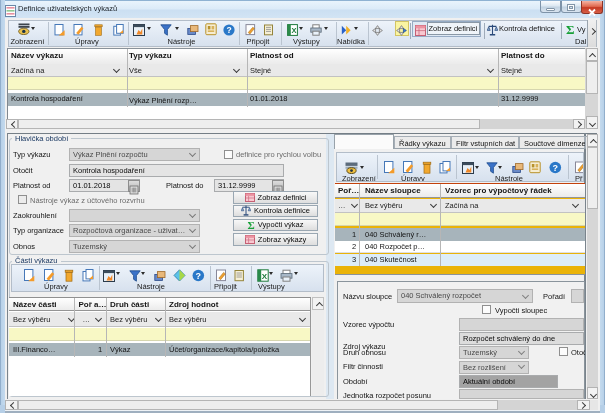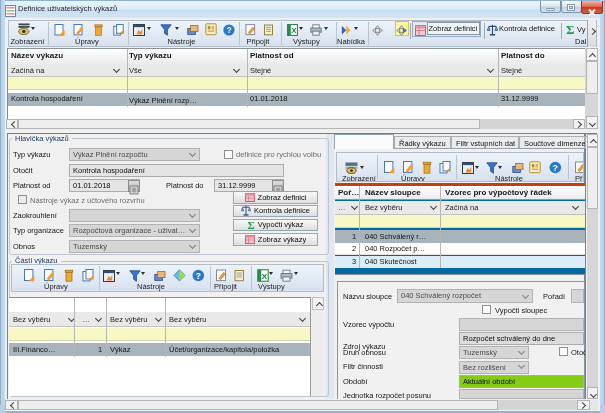--- a/index.html
+++ b/index.html
@@ -243,21 +243,21 @@
     <span class="cv cvr" style="left:2px;top:1.5px"></span>
   </div>
 
 <div class="ab" style="left:7px;top:132.5px;width:590px;height:1.2px;background:#747e86"></div>
 <div class="ab" style="left:7px;top:133px;width:1px;height:266px;background:#7a848c"></div>
 <div class="ab" style="left:584px;top:133px;width:1.5px;height:266px;background:#7a848c"></div>
 
 <div class="ab" style="left:326px;top:134px;width:8px;height:265px;background:#dde8f2"></div>
 
 <div class="gbx" style="left:9px;top:138px;width:320px;height:117px"></div>
-<div class="glb" style="left:12px;top:134.5px">Hlavička výkazů</div>
+<div class="glb" style="left:12px;top:134.5px">Hlavička období</div>
 <span class="tx" style="left:13px;top:151px">Typ výkazu</span>
 <div class="fld dis" style="left:69px;top:148px;width:131px">Výkaz Plnění rozpočtu</div>
 <span class="cv" style="left:189px;top:151px;opacity:.6"></span>
 <div class="cb" style="left:224px;top:149.5px"></div>
 <span class="tx gy" style="left:236px;top:151px">definice pro rychlou volbu</span>
 <span class="tx" style="left:13px;top:166.5px">Otočit</span>
 <div class="fld" style="left:69px;top:163.5px;width:215px">Kontrola hospodaření</div>
 <span class="tx" style="left:13px;top:182px">Platnost od</span>
 <div class="fld" style="left:69px;top:179px;width:71px">01.01.2018</div>
 <div class="ab" style="left:127.5px;top:179.5px;width:12px;height:12px;background:linear-gradient(#dcdcdc,#b6b6b6);border:1px solid #8e8e8e"><svg width="10" height="10">
@@ -376,20 +376,26 @@
       <rect x="1" y="4.6" width="11" height="4.6" fill="#a8b8c8" stroke="#5a6a78" stroke-width="0.8"></rect>
       <rect x="3" y="8" width="7" height="4.2" fill="#eaf2fa" stroke="#808080"></rect>
     </svg></div>
 <div class="tri" style="left:293.5px;top:272px"></div>
 <div class="tlb" style="left:44px;top:283px">Úpravy</div>
 <div class="tlb" style="left:137px;top:283px">Nástroje</div>
 <div class="tlb" style="left:214px;top:283px">Připojit</div>
 <div class="tlb" style="left:258px;top:283px">Výstupy</div>
 
 <div class="ab" style="left:9px;top:296.5px;width:302px;height:99px;background:#fff;border-top:1px solid #909090;border-right:1px solid #989898">
+  <div class="ab" style="left:0;top:0;width:301px;height:13px;background:linear-gradient(#ffffff,#ebebeb);border-bottom:1px solid #949494">
+    <span class="tx bx" style="left:4px;top:3px">Název části</span>
+    <span class="tx bx" style="left:69.5px;top:3px">Poř a…</span>
+    <span class="tx bx" style="left:101px;top:3px">Druh části</span>
+    <span class="tx bx" style="left:160px;top:3px">Zdroj hodnot</span>
+  </div>
   <div class="ab" style="left:0;top:14px;width:301px;height:15px;background:#e9e9e9;border-bottom:1px solid #c2c2c2">
     <span class="tx" style="left:4px;top:4px;color:#222">Bez výběru</span>
       <span class="cv" style="left:59px;top:4px"></span>
     <span class="tx" style="left:73.5px;top:4px;color:#222">…</span>
       <span class="cv" style="left:86px;top:4px"></span>
     <span class="tx" style="left:101px;top:4px;color:#222">Bez výběru</span>
       <span class="cv" style="left:146px;top:4px"></span>
     <span class="tx" style="left:160px;top:4px;color:#222">Bez výběru</span>
       <span class="cv" style="left:290px;top:4px"></span>
   </div>
@@ -481,21 +487,21 @@
         <text x="6.3" y="9.6" text-anchor="middle" font-size="9" font-weight="bold" fill="#fff" font-family="Liberation Sans">?</text>
       </svg></div>
  <div class="tlb" style="left:158px;top:22px">Nástroje</div>
  <div class="ic" style="left:237px;top:7px"><svg width="12" height="13">
         <rect x="1.5" y="1" width="9" height="10.6" fill="#fff" stroke="#889"></rect>
         <path d="M3.8 9.2l4.8-5.8 1.8 1.5-4.8 5.8Z" fill="#f0a030" stroke="#a06a10" stroke-width="0.5"></path>
       </svg></div>
  <div class="tlb" style="left:238px;top:22px">Připojit</div>
 </div>
 
-<div class="ab" style="left:335px;top:183px;width:250px;height:92px;background:#0369a1;border-top:3px solid #c2410c;border-bottom:1px solid #8a929a">
+<div class="ab" style="left:335px;top:183px;width:250px;height:92px;background:#eab308;border-top:1px solid #c2410c;border-bottom:1px solid #8a929a">
   <div class="ab" style="left:0;top:0;width:250px;height:13.5px;background:linear-gradient(#ffffff,#ebebeb);border-bottom:1px solid #949494">
     <span class="tx bx" style="left:3px;top:3px">Poř…</span>
     <span class="tx bx" style="left:30px;top:3px">Název sloupce</span>
     <span class="tx bx" style="left:110px;top:3px">Vzorec pro výpočtový řádek</span>
   </div>
   <div class="ab" style="left:0;top:14.5px;width:250px;height:14px;background:#e9e9e9;border-bottom:1px solid #c2c2c2">
     <span class="tx" style="left:3px;top:3.5px;color:#222">…</span>
       <span class="cv" style="left:16px;top:3.5px"></span>
     <span class="tx" style="left:30px;top:3.5px;color:#222">Bez výběru</span>
       <span class="cv" style="left:95px;top:3.5px"></span>
@@ -535,21 +541,21 @@
 <div class="fld dis" style="left:459px;top:346px;width:70px">Tuzemský</div>
 <span class="cv" style="left:518px;top:349px;opacity:.55"></span>
 <div class="cb" style="left:559px;top:347px"></div>
 <div class="ab" style="left:571px;top:348px;width:14px;height:9px;overflow:hidden">
     <span class="tx" style="left:0;top:0.5px">Otočit</span>
   </div>
 <span class="tx" style="left:343px;top:363px">Filtr činnosti</span>
 <div class="fld dis" style="left:459px;top:360.5px;width:70px">Bez rozlišení</div>
 <span class="cv" style="left:518px;top:363px;opacity:.55"></span>
 <span class="tx" style="left:343px;top:377.5px">Období</span>
-<div class="fld" style="left:459px;top:374.5px;width:125px;background:#84cc16">Aktuální období</div>
+<div class="fld" style="left:459px;top:374.5px;width:99px;background:#a3a3a3">Aktuální období</div>
 <span class="tx" style="left:343px;top:391.5px">Jednotka rozpočet posunu</span>
 <div class="fld dis" style="left:459px;top:388.5px;width:125px;height:10.5px"></div>
 
 <div class="ab" style="left:587px;top:134px;width:11px;height:265px;background:#d6d6d6"></div>
 <div class="sbtn" style="left:587px;top:134px;width:11px;height:12.5px">
     <span class="cv cvu" style="left:2px;top:3px"></span>
   </div>
 <div class="thm" style="left:587px;top:146.5px;width:11px;height:62px"></div>
 <div class="sbtn" style="left:587px;top:386.5px;width:11px;height:12.5px">
     <span class="cv" style="left:2px;top:4px"></span>

